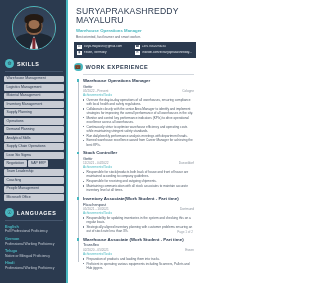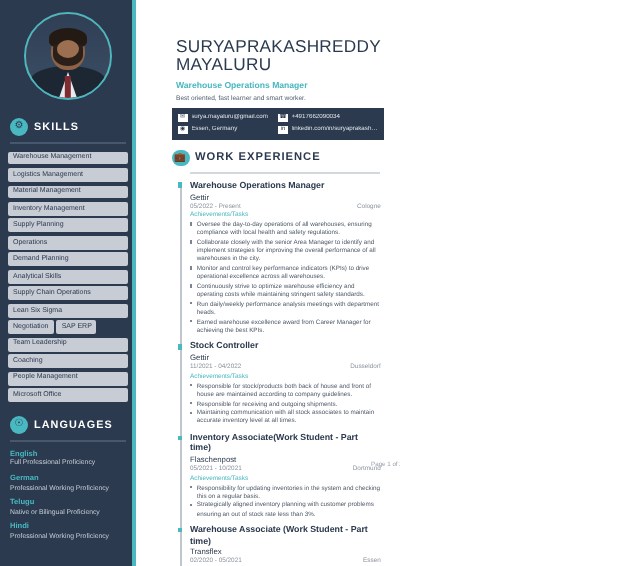--- a/index.html
+++ b/index.html
@@ -68,21 +68,21 @@
     white-space: nowrap;
   }
   .skill-tag.full { width: 100%; }
 
   .lang-list { padding: 0 5px; margin-top: 1px; }
   .lang-item { margin-bottom: 3.2px; }
   .lang-name { color: #49b8c0; font-size: 3.8px; font-weight: 700; line-height: 1.25; }
   .lang-level { color: #c6cdd6; font-size: 3.4px; line-height: 1.25; }
 
   
-  .main { flex: 1; height: 238px; position: relative; background: #fff; padding: 12px; }
+  .main { flex: 1; height: 238px; position: relative; background: #fff; padding: 0; }
   .hdr { padding: 7px 6px 0 8px; }
   .name {
     color: #2b3a4f; font-size: 8.6px; line-height: 1.08; font-weight: 400;
     letter-spacing: .15px;
   }
   .role { color: #49b8c0; font-size: 4.3px; margin-top: 2px; font-weight: 700; }
   .summary { color: #55606e; font-size: 3.3px; margin-top: 2.2px; line-height: 1.3; }
 
   .contact-bar {
     margin: 3px 4px 0 6px; background: #2b3a4f;

